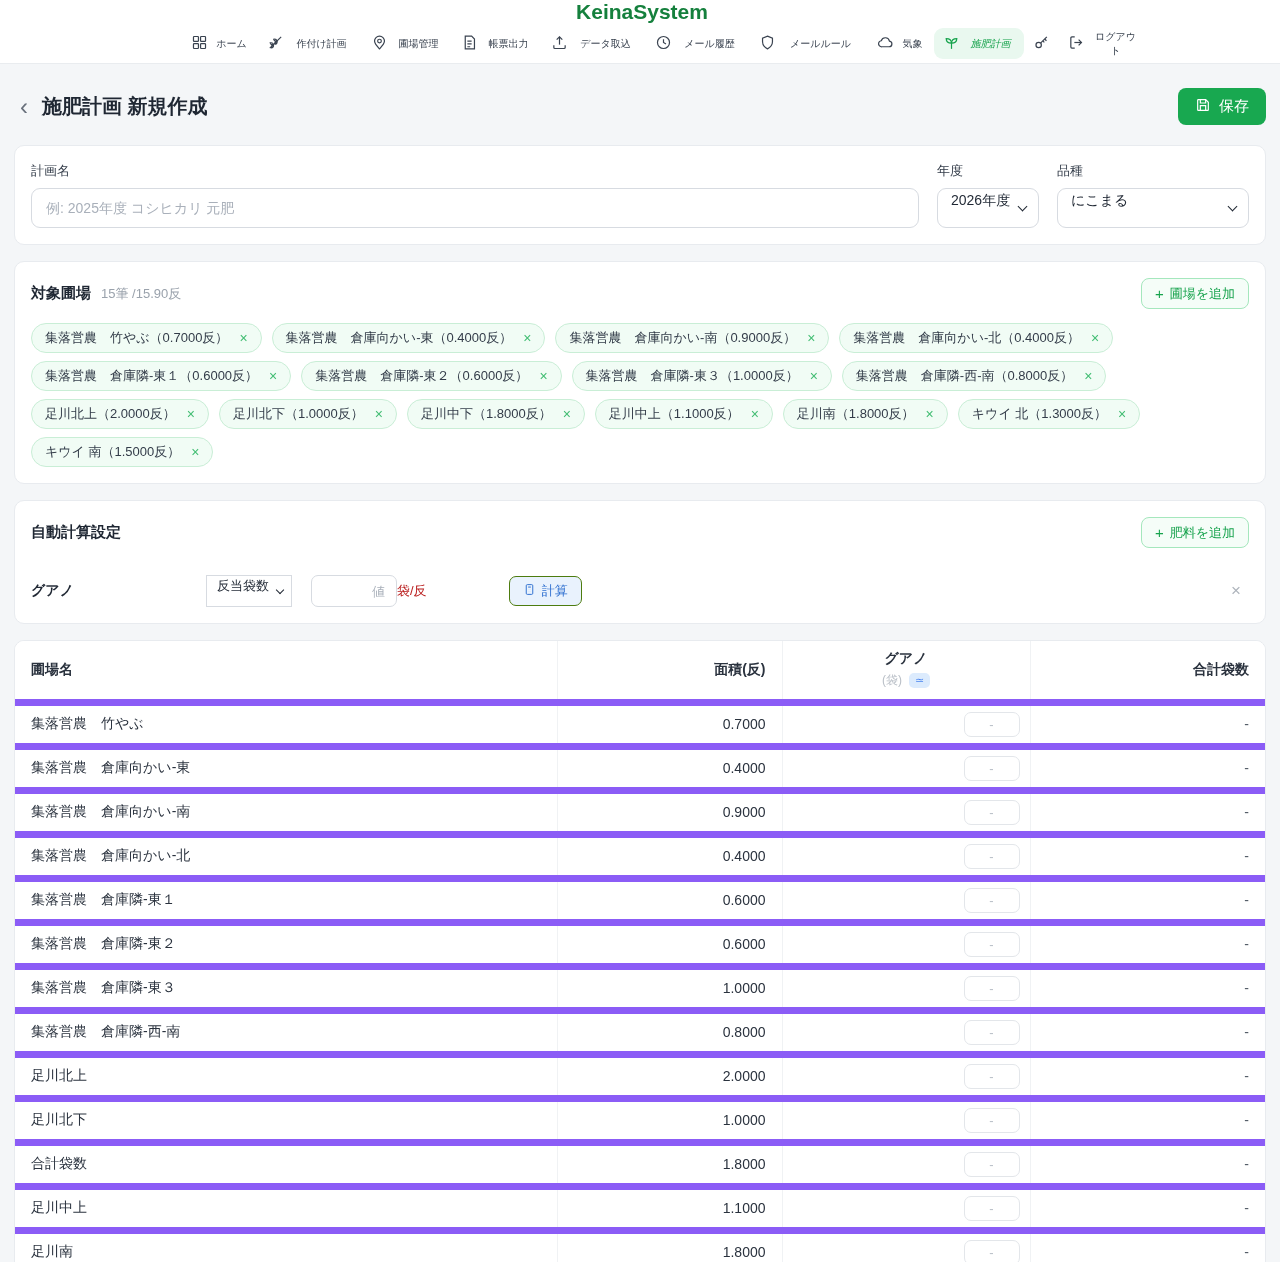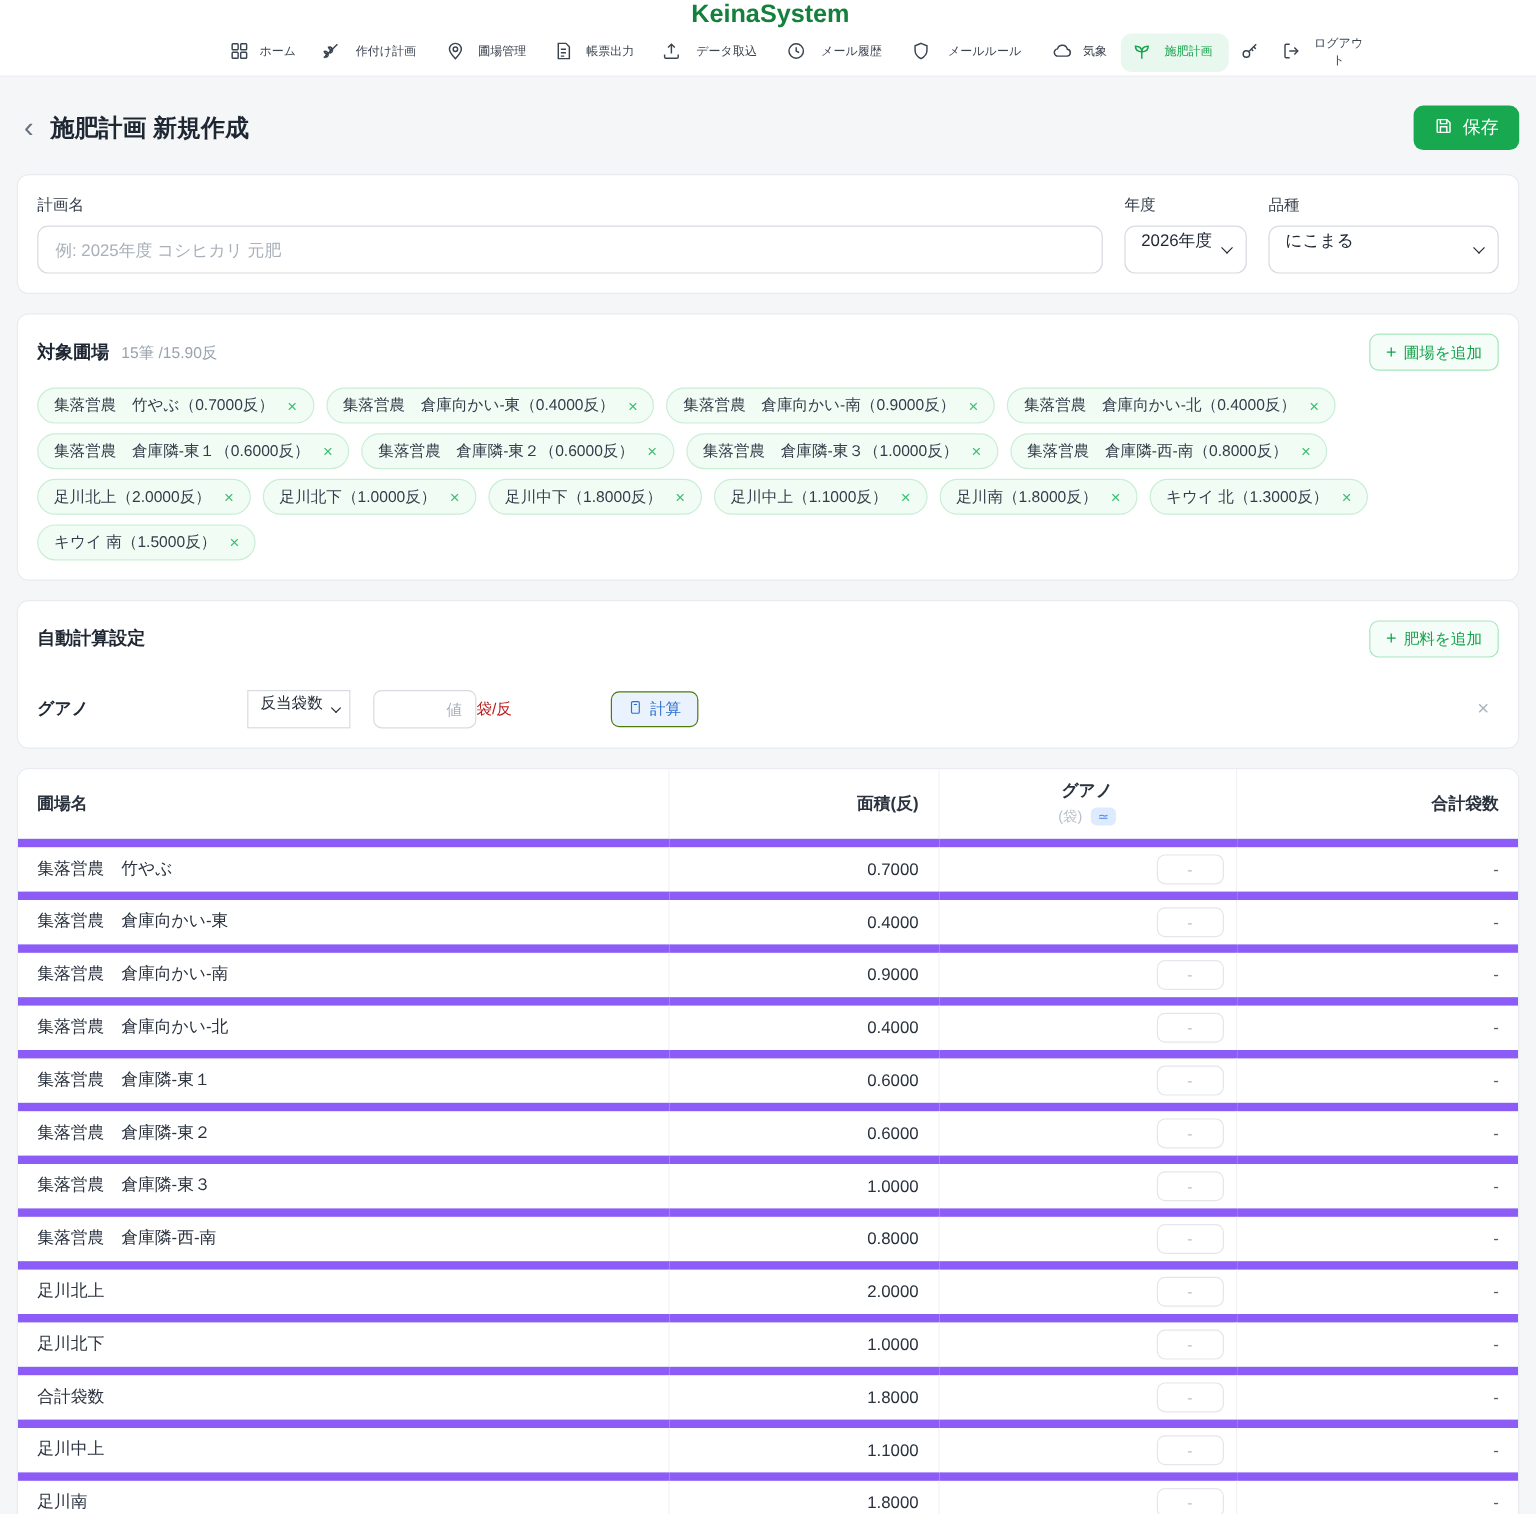--- a/index.html
+++ b/index.html
@@ -10,21 +10,21 @@
   }
   
   .topnav { height:64px; background:#fff; border-bottom:1px solid #e9ecef;
     display:flex; align-items:center; padding:0 30px 0 34px;flex-direction:column; }
   .logo { font-size:21px; font-weight:bold; color:#15803d; flex:0 0 auto; }
   .nav-items { display:flex; align-items:center; justify-content:space-between;
     flex:1; margin-left:46px; }
   .nav-item { display:flex; align-items:center; gap:7px; padding:6px 9px;
     border-radius:9px; color:#3a4350; font-size:10px; cursor:pointer; }
   .nav-item .lbl { text-align:center; line-height:1.35; }
-  .nav-item.active { background:#e9f8ef; color:#17a34d; }
+  .nav-item.active { background:#e9f8ef; color:#17a34d;font-style:italic; }
   .nav-item svg { width:17px; height:17px; flex:0 0 auto; }
   
   .content { background:#f4f6f8; padding:0 14px 10px; min-height:1176px; }
   .page-head { display:flex; align-items:center; padding:24px 0 20px; }
   .back { color:#68707c; font-size:24px; line-height:1; margin:0 14px 0 6px; cursor:pointer; }
   .page-title { font-size:20px; font-weight:700; color:#1f2733; margin:0; }
   .save-btn { margin-left:auto; background:#18a850; color:#fff; border:none;
     border-radius:8px; padding:0 17px; height:37px; font-size:15px;
     display:flex; gap:8px; align-items:center; cursor:pointer; font-family:inherit; }
   .save-btn svg { width:16px; height:16px; }

